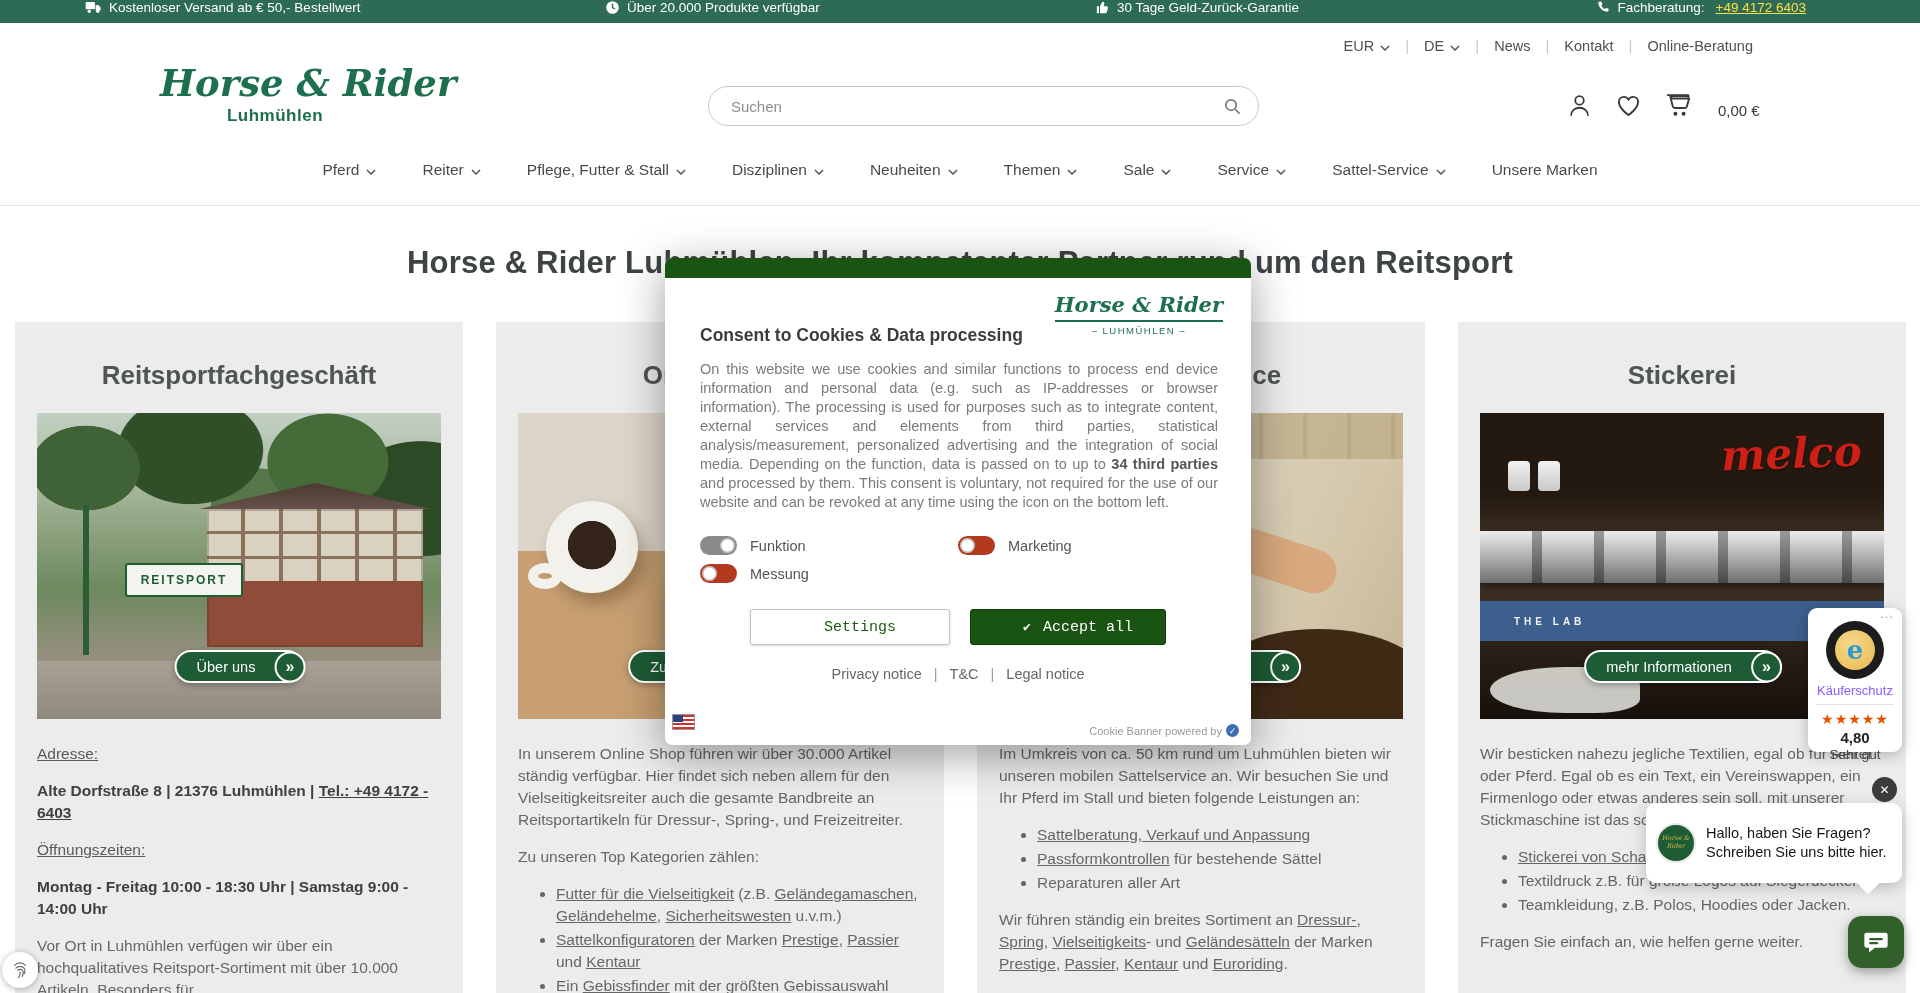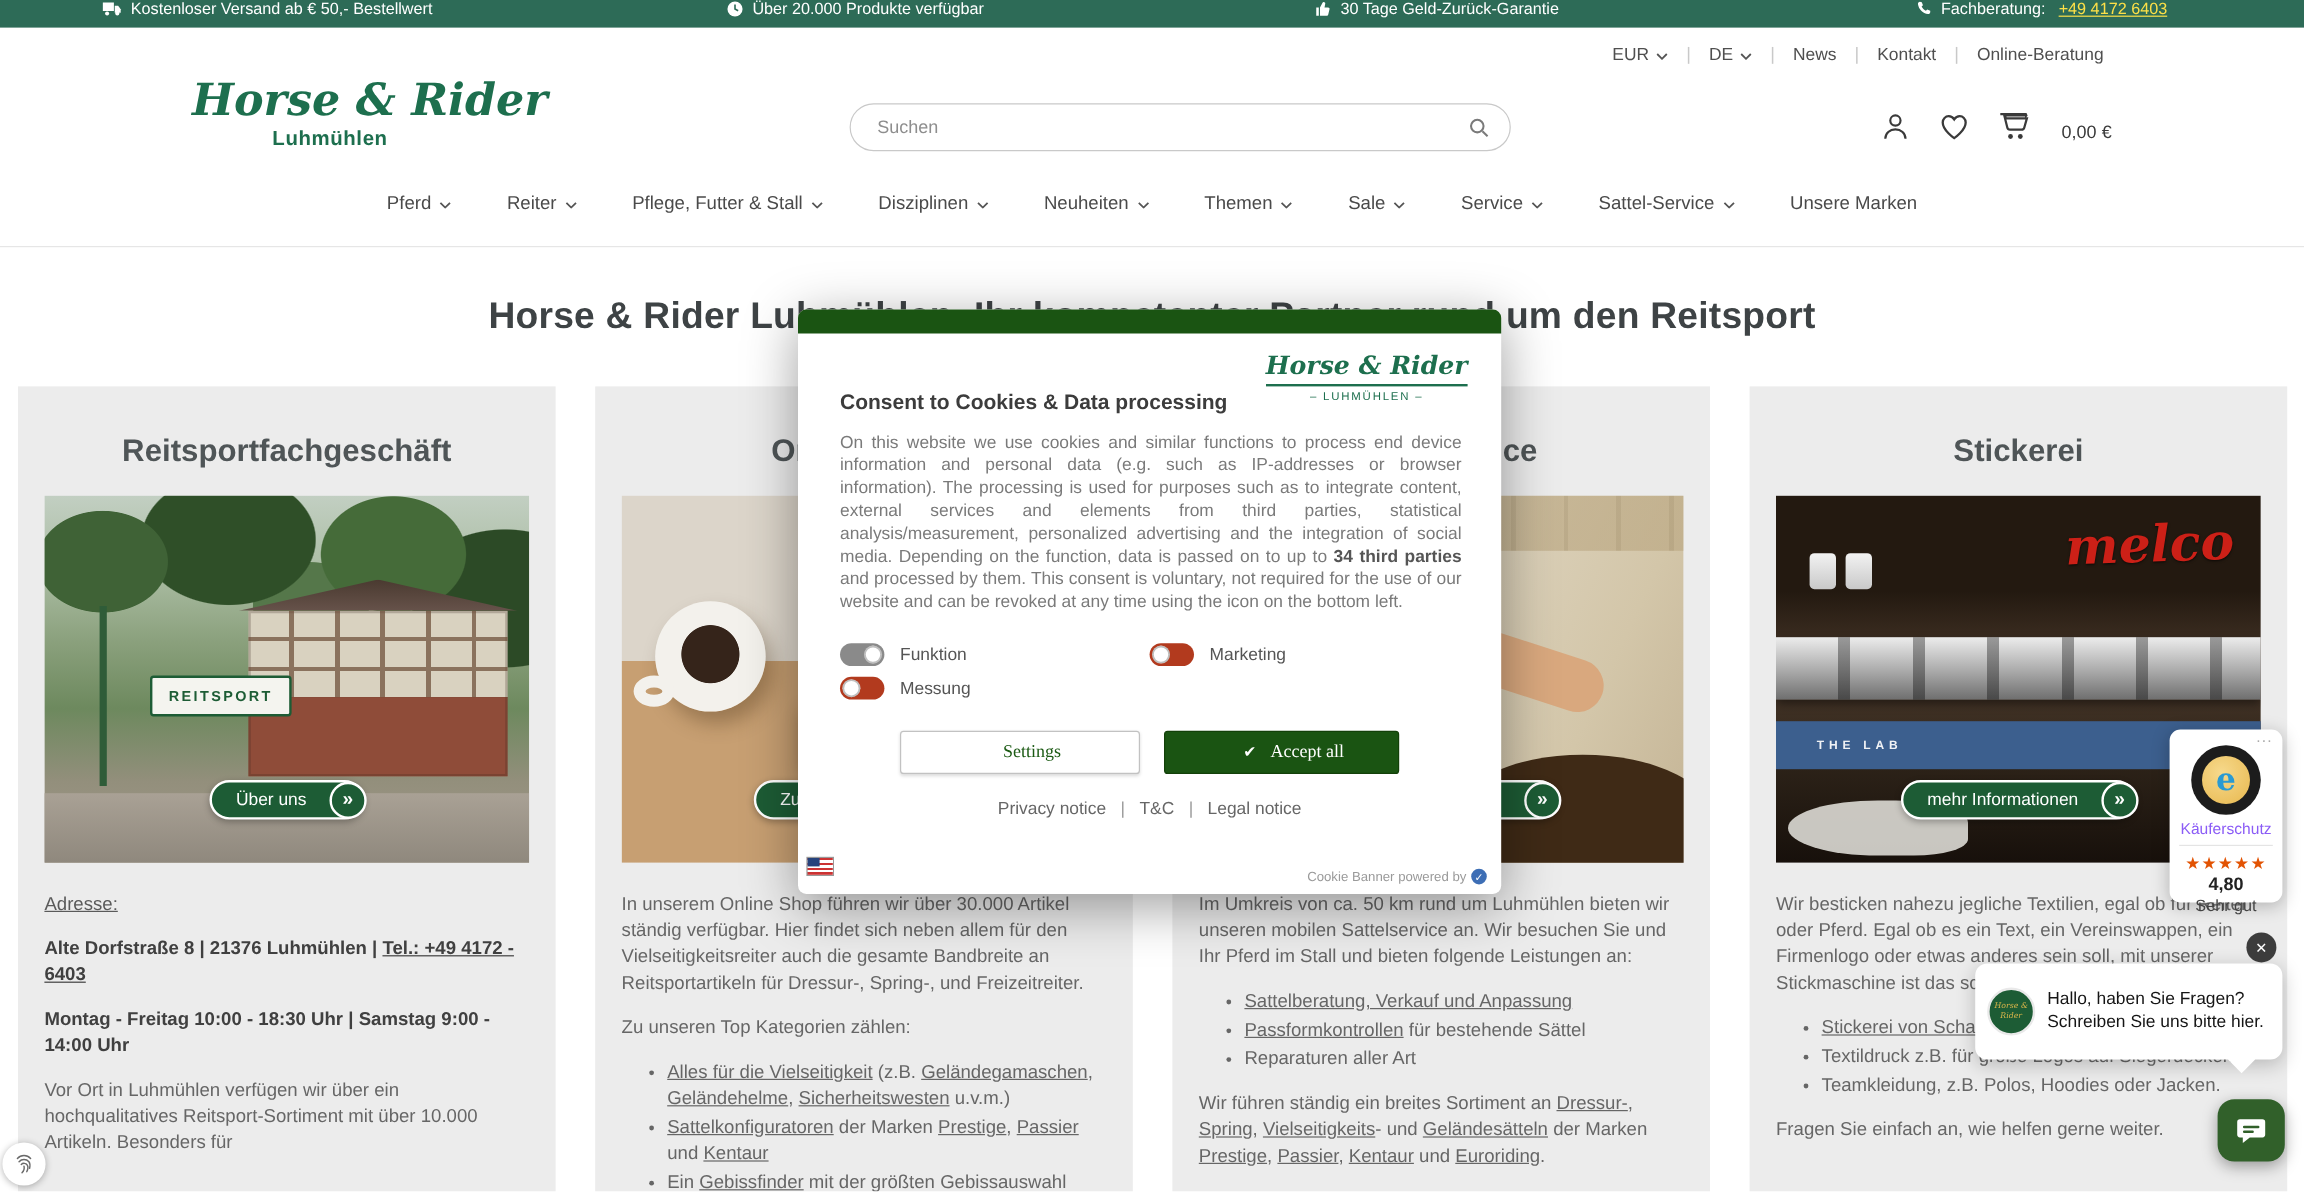--- a/index.html
+++ b/index.html
@@ -154,21 +154,21 @@
   .dlg-toggles { display:grid; grid-template-columns:258px 1fr; row-gap:9px; margin:24px 35px 0; }
   .tgl { display:flex; align-items:center; gap:13px; }
   .tgl-label { font-size:14.5px; color:#555; }
   .track { position:relative; width:37px; height:19px; border-radius:10px; cursor:pointer; flex:0 0 auto; }
   .track.gray { background:#8a8a8a; } .track.red { background:#b23a1e; }
   .knob { position:absolute; top:2px; width:15px; height:15px; border-radius:50%; background:#fff;
           box-shadow:inset 0 0 0 1.5px rgba(0,0,0,.25); }
   .track.on .knob { right:2px; } .track.off .knob { left:2px; }
   .dlg-btns { display:flex; justify-content:center; gap:20px; margin:26px 0 0; }
   .btn { height:36px; border-radius:3px; font-size:15px; display:flex; align-items:center;
-         justify-content:center; cursor:pointer; font-family:Liberation Serif, serif;padding-left:20px; }
+         justify-content:center; cursor:pointer; font-family:Liberation Mono, monospace;padding-left:20px; }
   .btn-settings { width:200px; background:#fff; border:1px solid #c2c2c2; color:#1b5a13;
                   box-shadow:0 1px 3px rgba(0,0,0,.15); }
   .btn-accept { width:196px; background:#1a5412; border:1px solid #134009; color:#fff; gap:12px; }
   .btn-accept .chk { font-size:13px; }
   .dlg-links { margin-top:21px; text-align:center; font-size:14.5px; color:#666; }
   .dlg-links .lnk { cursor:pointer; }
   .dlg-links .sep { color:#9a9a9a; margin:0 12px; }
   .dlg-flag { position:absolute; left:8px; bottom:16px; width:21px; height:14px; cursor:pointer;
       background:repeating-linear-gradient(0deg,#c33 0 2px,#fff 2px 4px); box-shadow:0 0 0 1px #999; }
   .dlg-flag::after { content:""; position:absolute; left:0; top:0; width:10px; height:7px; background:#26437c; }
@@ -398,20 +398,21 @@
       <div class="ph1-sign">REITSPORT</div>
       <div class="ph1-ground"></div>
       <div class="colbtn">
         <span>Über uns</span>
         <span class="circ">»</span>
       </div>
     </div>
     <div class="col-text">
         <div class="tlabel">Adresse:</div>
         <div class="tline"><span>Alte Dorfstraße 8  |  21376 Luhmühlen  |  </span><span class="u">Tel.: +49 4172 - 6403</span></div>
+        <div class="tlabel">Öffnungszeiten:</div>
         <div class="tline"><span>Montag - Freitag 10:00 - 18:30 Uhr  |  Samstag 9:00 - 14:00 Uhr</span></div>
         <p><span>Vor Ort in Luhmühlen verfügen wir über ein hochqualitatives Reitsport-Sortiment mit über 10.000 Artikeln. Besonders für</span></p>
       </div>
   </section>
 
   <section class="col c1">
     <h2>Online-Shop</h2>
     <div class="col-photo">
       <div class="ph ph2-bg"></div>
         <div class="ph ph2-glow"></div>
@@ -428,21 +429,21 @@
         </div>
       <div class="colbtn">
         <span>Zum Online-Shop</span>
         <span class="circ">»</span>
       </div>
     </div>
     <div class="col-text">
         <p><span>In unserem Online Shop führen wir über 30.000 Artikel ständig verfügbar. Hier findet sich neben allem für den Vielseitigkeitsreiter auch die gesamte Bandbreite an Reitsportartikeln für Dressur-, Spring-, und Freizeitreiter.</span></p>
         <p><span>Zu unseren Top Kategorien zählen:</span></p>
         <ul>
-          <li><span class="u">Alles für die Vielseitigkeit</span><span> (z.B. </span><span class="u">Geländegamaschen</span><span>, </span><span class="u">Geländehelme</span><span>, </span><span class="u">Sicherheitswesten</span><span> u.v.m.)</span></li>
+          <li><span class="u">Futter für die Vielseitigkeit</span><span> (z.B. </span><span class="u">Geländegamaschen</span><span>, </span><span class="u">Geländehelme</span><span>, </span><span class="u">Sicherheitswesten</span><span> u.v.m.)</span></li>
           <li><span class="u">Sattelkonfiguratoren</span><span> der Marken </span><span class="u">Prestige</span><span>, </span><span class="u">Passier</span><span> und </span><span class="u">Kentaur</span></li>
           <li><span>Ein </span><span class="u">Gebissfinder</span><span> mit der größten Gebissauswahl</span></li>
         </ul>
       </div>
   </section>
 
   <section class="col c2">
     <h2>Sattelservice</h2>
     <div class="col-photo">
       <div class="ph ph3-bg"></div>

